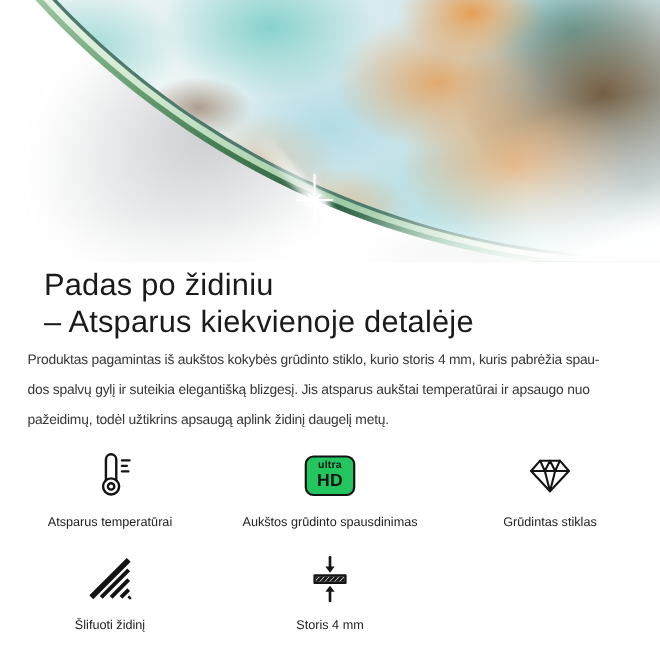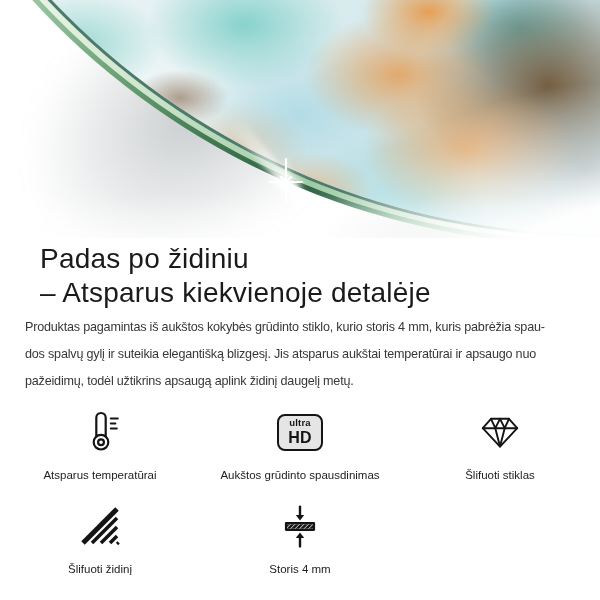--- a/index.html
+++ b/index.html
@@ -114,21 +114,21 @@
     row-gap: 22px;
   }
   .feature { display: flex; flex-direction: column; align-items: center; }
   .icon-box { height: 46px; display: flex; align-items: center; justify-content: center; }
   .f-label { margin-top: 14px; font-size: 11.5px; color: #222; letter-spacing: 0; }
 
   .uhd {
     width: 46px; height: 37px; box-sizing: border-box;
     border: 2.6px solid #141414; border-radius: 8px;
     display: flex; flex-direction: column; align-items: center; justify-content: center;
-    color: #141414; background: #e5e5e5;
+    color: #141414; background: #22c55e;
   }
   .uhd .t { font-size: 9.5px; font-weight: 700; line-height: 1; letter-spacing: .2px; }
   .uhd .b { font-size: 16px; font-weight: 800; line-height: 1; margin-top: 2px; letter-spacing: .3px; }
 
   svg.icon { display: block; }
 </style>
 </head>
 <body>
 
 <div class="canvas">
@@ -195,21 +195,21 @@
 
     <div class="feature">
       <div class="icon-box">
         <svg class="icon" width="46" height="46" viewBox="0 0 46 46" fill="none" stroke="#141414" stroke-width="1.9" stroke-linecap="round" stroke-linejoin="round">
           <path d="M14 9.8 h18 l8.2 9.4 L23 37.6 L5.8 19.2 Z"></path>
           <path d="M5.8 19.2 h34.4"></path>
           <path d="M14 9.8 l4.3 9.4 l4.7 -9.4 l4.7 9.4 l4.3 -9.4"></path>
           <path d="M18.3 19.2 L23 37.6 l4.7 -18.4"></path>
         </svg>
       </div>
-      <div class="f-label">Šlifuoti stiklas</div>
+      <div class="f-label">Grūdintas stiklas</div>
     </div>
 
     <div class="feature">
       <div class="icon-box">
         <svg class="icon" width="46" height="46" viewBox="0 0 46 46" fill="none" stroke="#141414" stroke-linecap="butt">
           <path d="M6 40 L40 6" stroke-width="5"></path>
           <path d="M15 40 L40 15" stroke-width="3.6"></path>
           <path d="M24 40 L40 24" stroke-width="3.6"></path>
           <path d="M33 40 L40 33" stroke-width="3.6"></path>
           <path d="M40 41 L41.6 39.4" stroke-width="3.2"></path>

